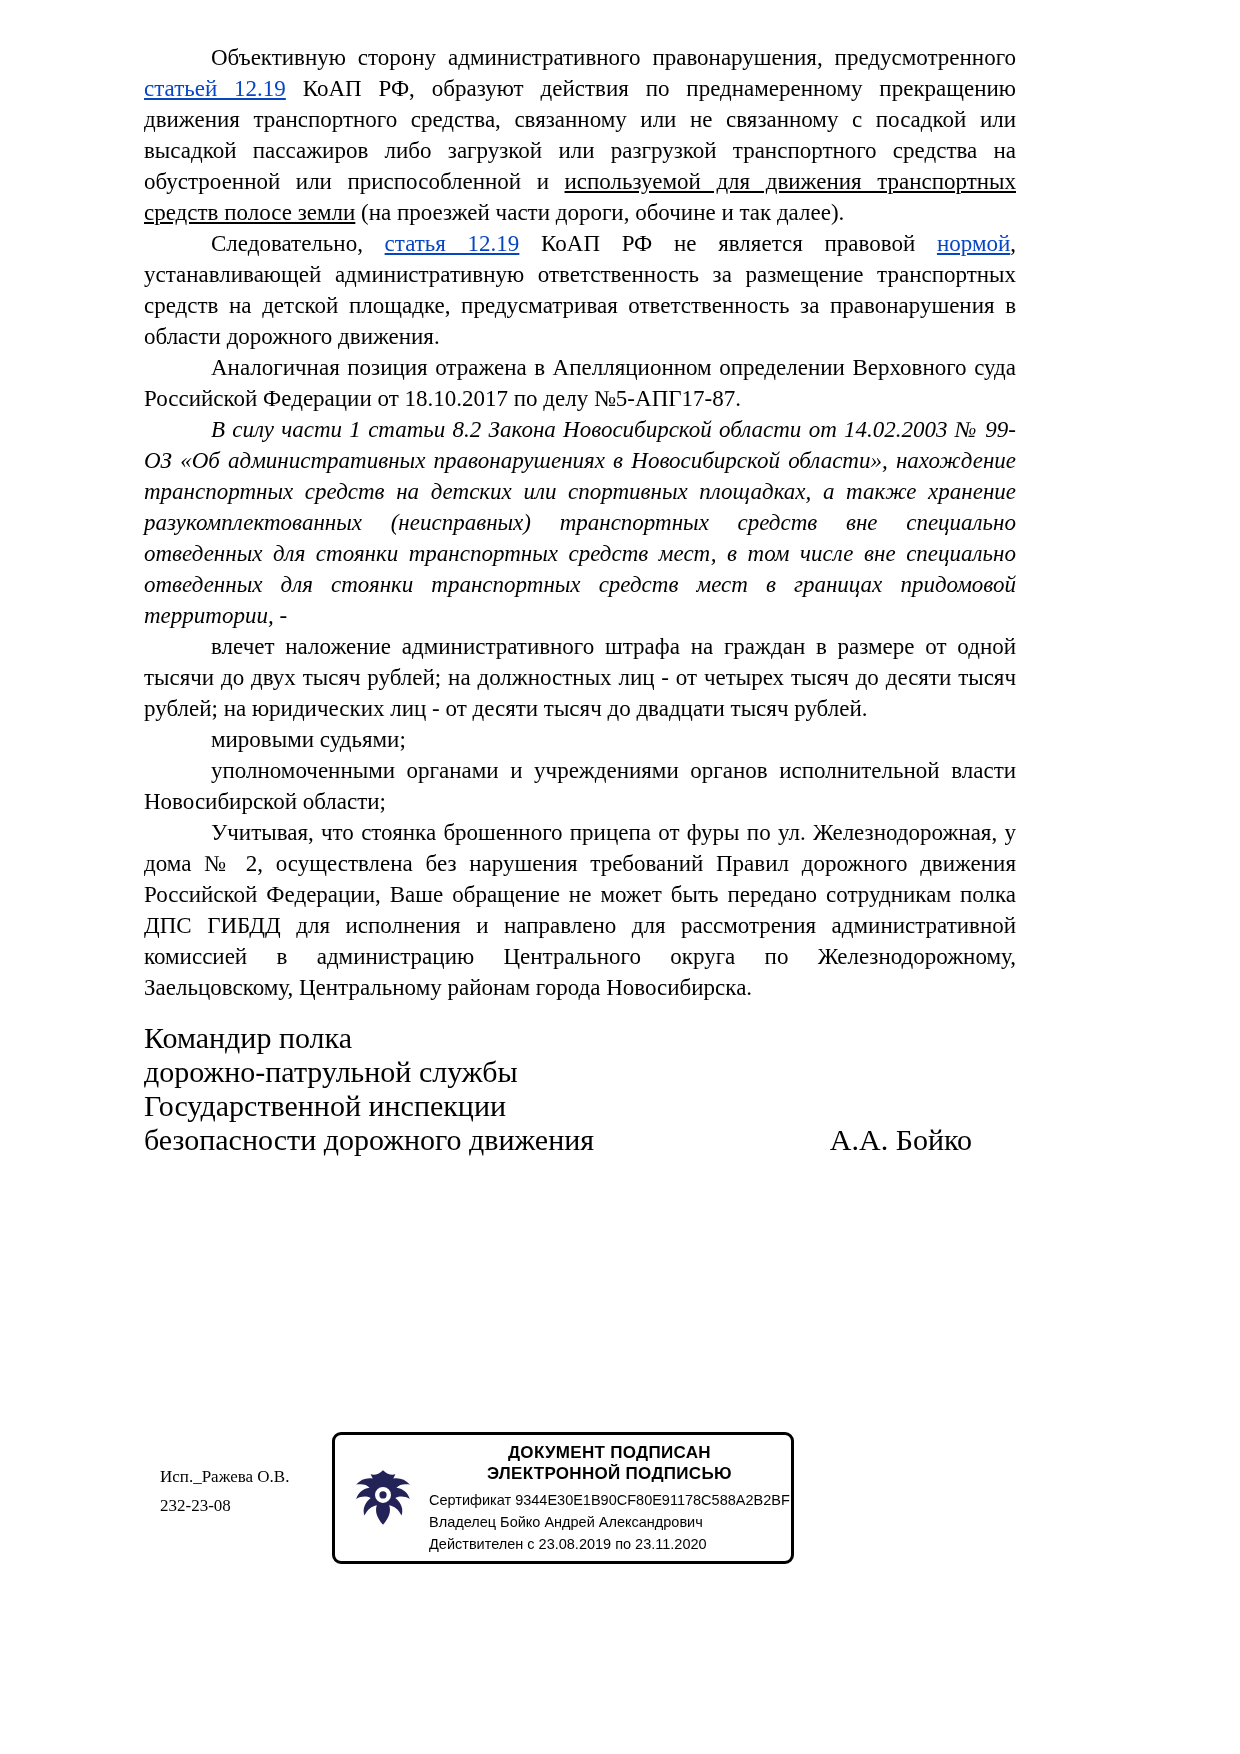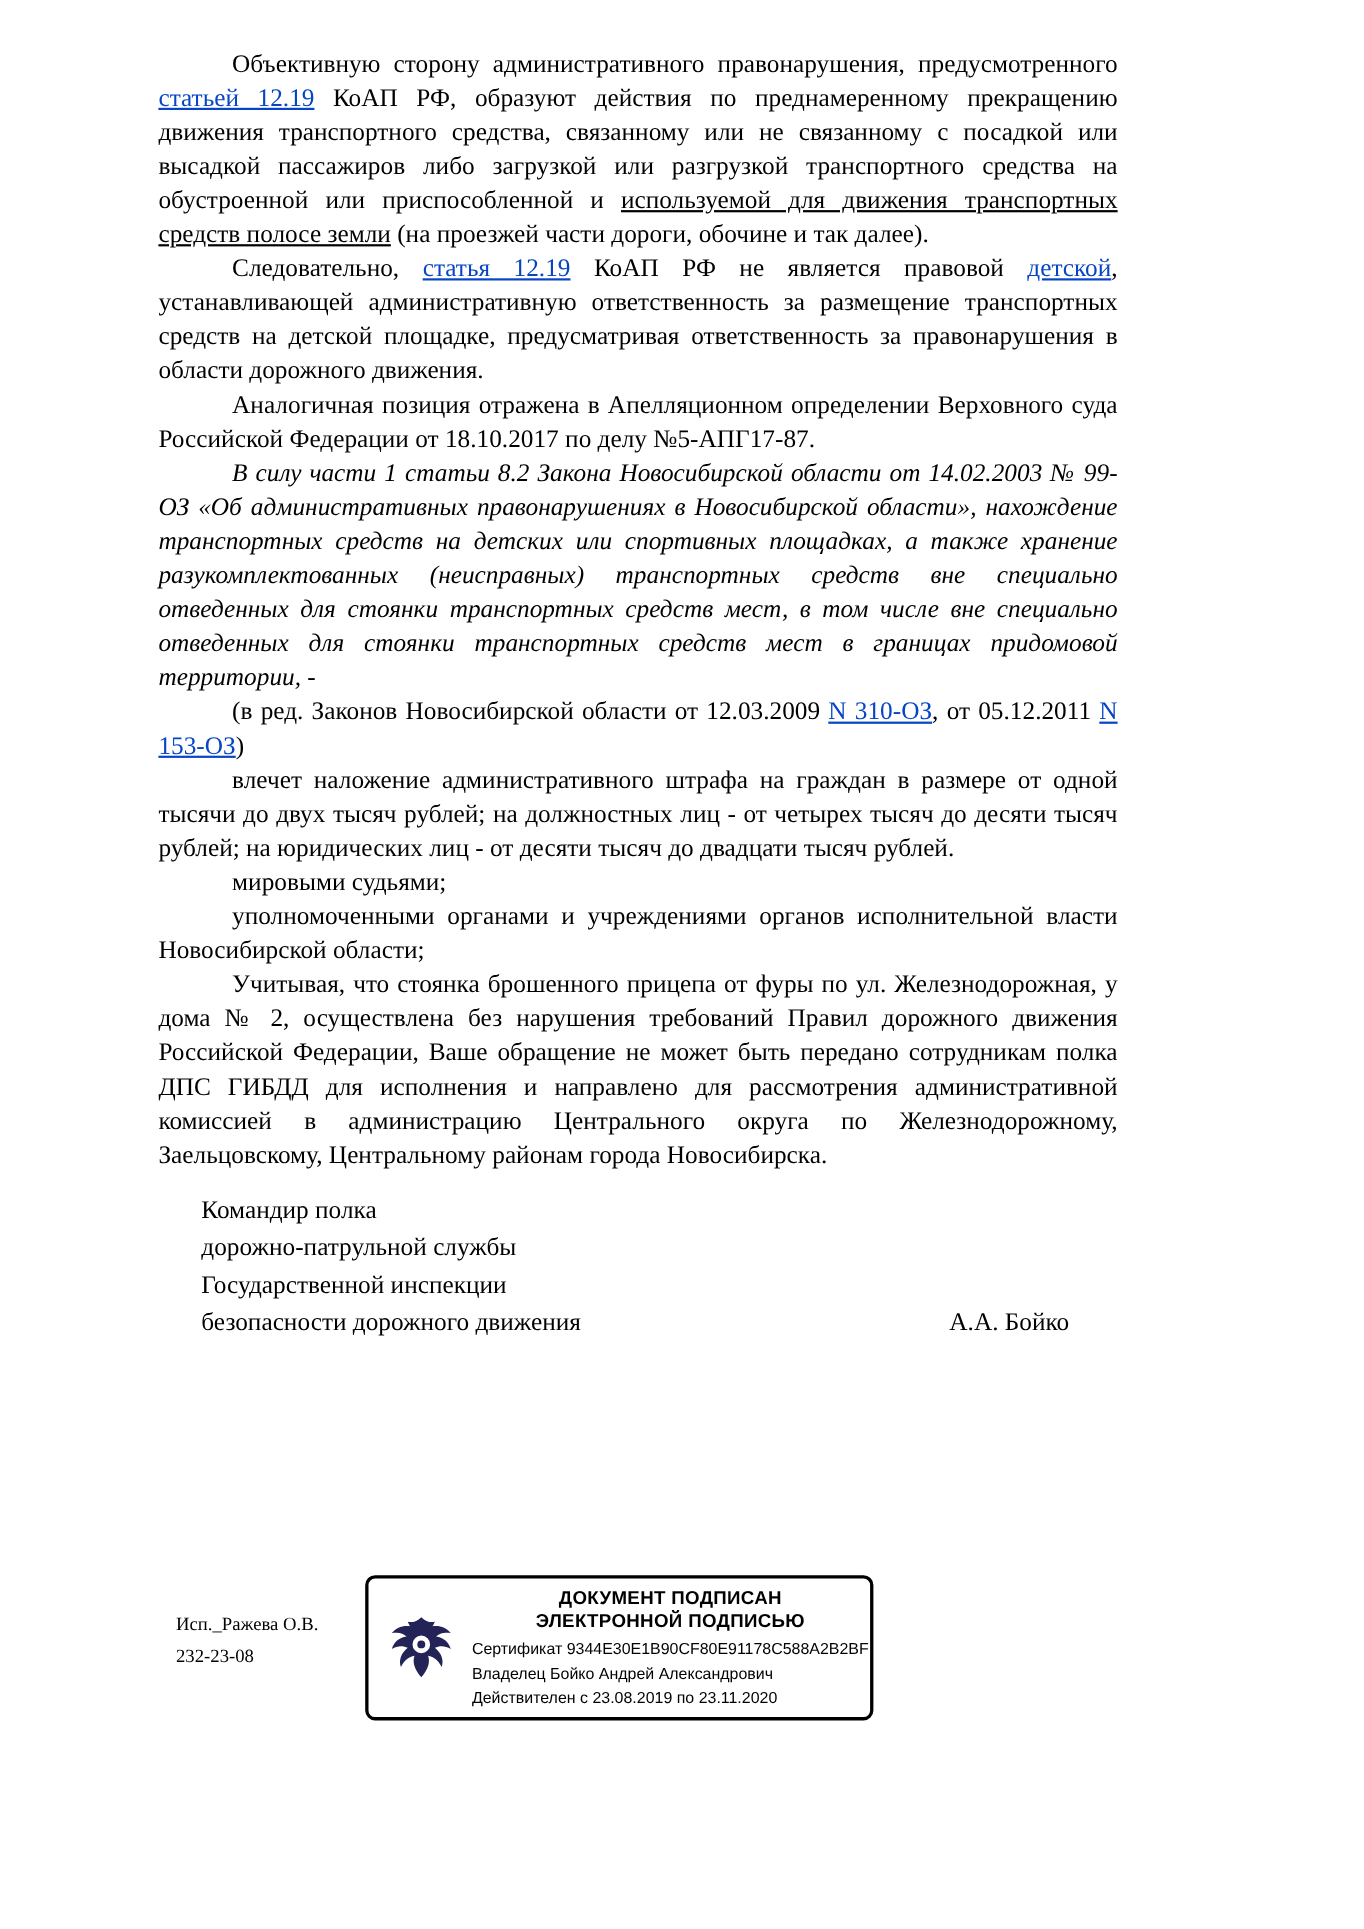--- a/index.html
+++ b/index.html
@@ -28,23 +28,22 @@
   }
   .para.italic { font-style: italic; }
   a.doc-link {
     color: var(--link, #0645C4);
     text-decoration: underline;
     cursor: pointer;
   }
   .underlined { text-decoration: underline; }
   .signature {
     margin-top: 18px;
-    font-size: 23px;
+    font-size: 30px;
     line-height: 34px;
-    margin-left: 39px;
   }
   .sig-row {
     display: flex;
     justify-content: space-between;
     padding-right: 44px;
   }
   .footer {
     position: absolute;
     left: 160px;
     top: 1462px;
@@ -80,24 +79,23 @@
   .stamp-line b { font-weight: normal; }
 </style>
 </head>
 <body>
 
 <div class="page">
 
   <div class="content">
     <div>
         <p class="para"><span>Объективную сторону административного правонарушения, предусмотренного </span><a class="doc-link" href="#">статьей 12.19</a><span> КоАП РФ, образуют действия по преднамеренному прекращению движения транспортного средства, связанному или не связанному с посадкой или высадкой пассажиров либо загрузкой или разгрузкой транспортного средства на обустроенной или приспособленной и </span><span class="underlined">используемой для движения транспортных средств полосе земли</span><span> (на проезжей части дороги, обочине и так далее).</span></p>
-        <p class="para"><span>Следовательно, </span><a class="doc-link" href="#">статья 12.19</a><span> КоАП РФ не является правовой </span><a class="doc-link" href="#">детской</a><span>, устанавливающей административную ответственность за размещение транспортных средств на детской площадке, предусматривая ответственность за правонарушения в области дорожного движения.</span></p>
+        <p class="para"><span>Следовательно, </span><a class="doc-link" href="#">статья 12.19</a><span> КоАП РФ не является правовой </span><a class="doc-link" href="#">нормой</a><span>, устанавливающей административную ответственность за размещение транспортных средств на детской площадке, предусматривая ответственность за правонарушения в области дорожного движения.</span></p>
         <p class="para"><span>Аналогичная позиция отражена в Апелляционном определении Верховного суда Российской Федерации от 18.10.2017 по делу №5-АПГ17-87.</span></p>
         <p class="para italic"><span>В силу части 1 статьи 8.2 Закона Новосибирской области от 14.02.2003 № 99-ОЗ «Об административных правонарушениях в Новосибирской области», нахождение транспортных средств на детских или спортивных площадках, а также хранение разукомплектованных (неисправных) транспортных средств вне специально отведенных для стоянки транспортных средств мест, в том числе вне специально отведенных для стоянки транспортных средств мест в границах придомовой территории, -</span></p>
-        <p class="para"><span>(в ред. Законов Новосибирской области от 12.03.2009 </span><a class="doc-link" href="#">N 310-ОЗ</a><span>, от 05.12.2011 </span><a class="doc-link" href="#">N 153-ОЗ</a><span>)</span></p>
         <p class="para"><span>влечет наложение административного штрафа на граждан в размере от одной тысячи до двух тысяч рублей; на должностных лиц - от четырех тысяч до десяти тысяч рублей; на юридических лиц - от десяти тысяч до двадцати тысяч рублей.</span></p>
         <p class="para"><span>мировыми судьями;</span></p>
         <p class="para"><span>уполномоченными органами и учреждениями органов исполнительной власти Новосибирской области;</span></p>
         <p class="para"><span>Учитывая, что стоянка брошенного прицепа от фуры по ул. Железнодорожная, у дома № 2, осуществлена без нарушения требований Правил дорожного движения Российской Федерации, Ваше обращение не может быть передано сотрудникам полка ДПС ГИБДД для исполнения и направлено для рассмотрения административной комиссией в администрацию Центрального округа по Железнодорожному, Заельцовскому, Центральному районам города Новосибирска.</span></p>
       </div>
 
     <div class="signature">
       <div>Командир полка</div>
       <div>дорожно-патрульной службы</div>
       <div>Государственной инспекции</div>

